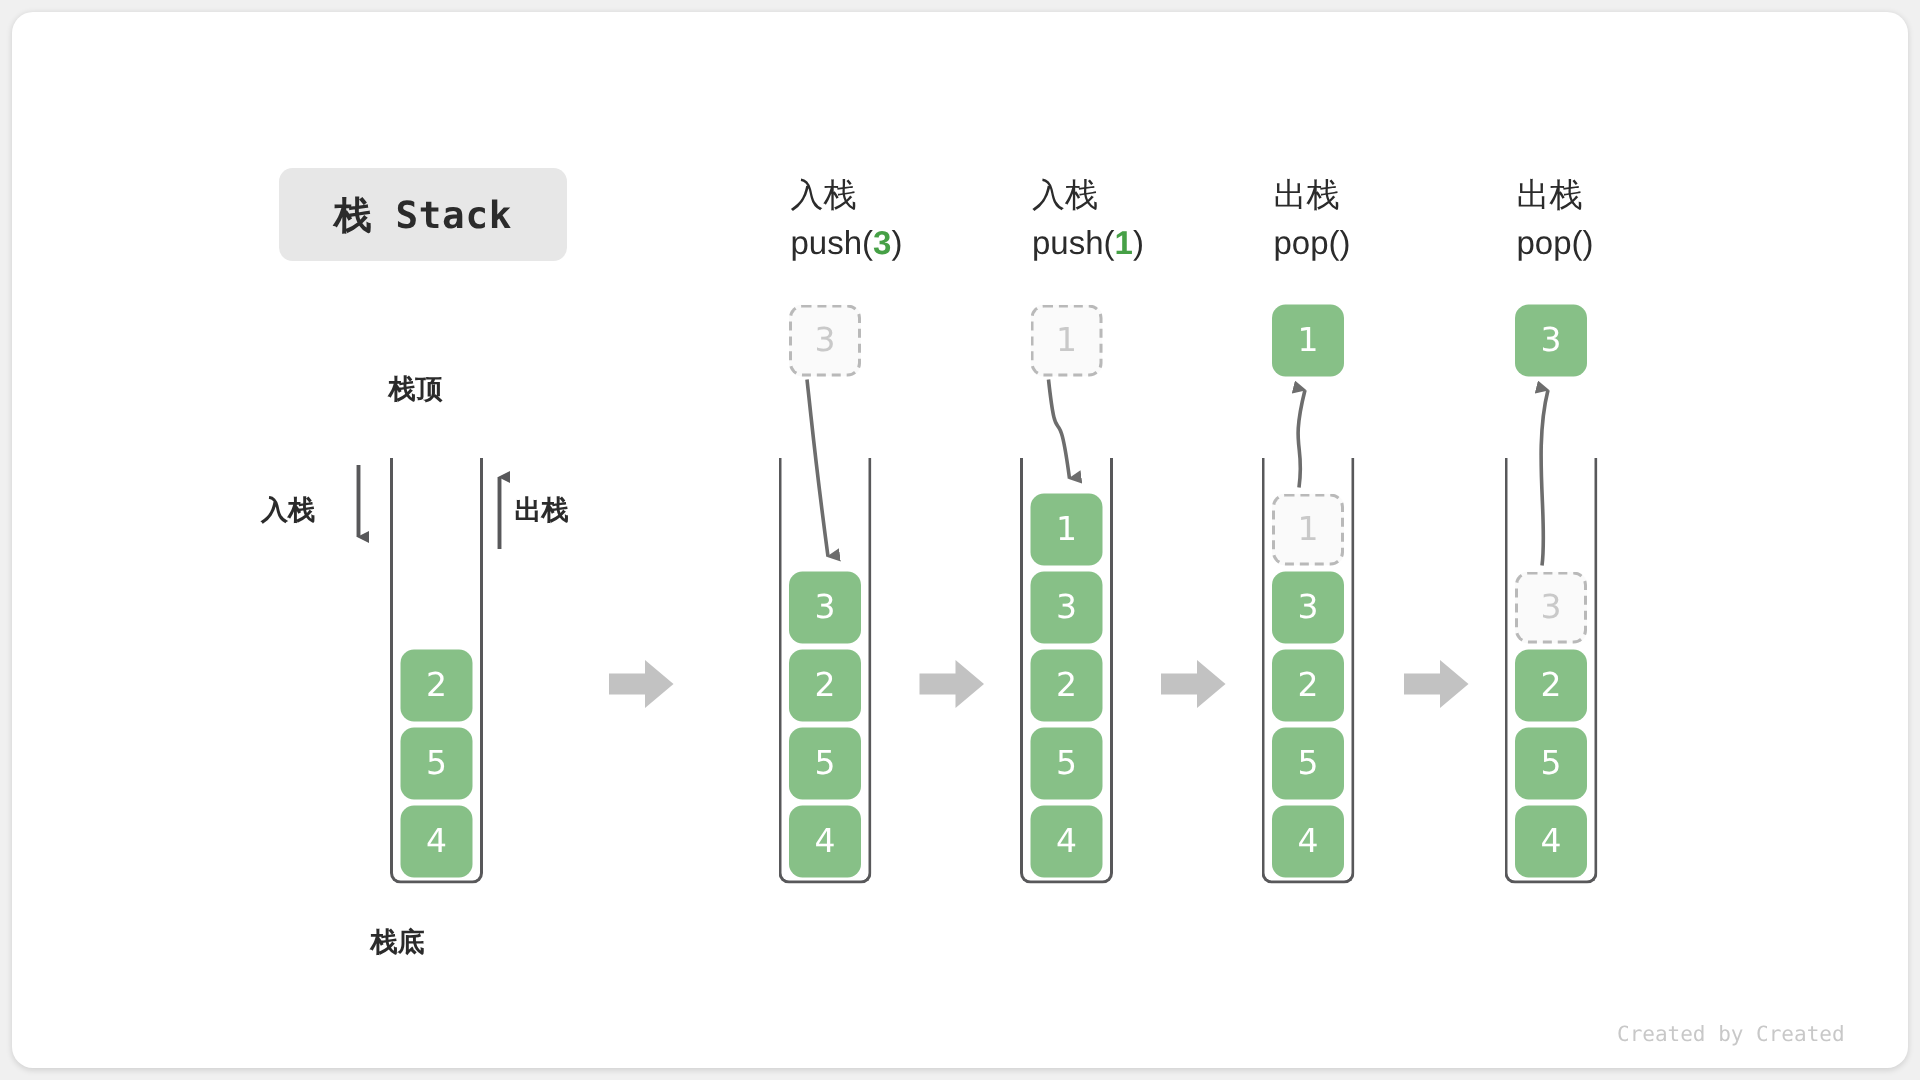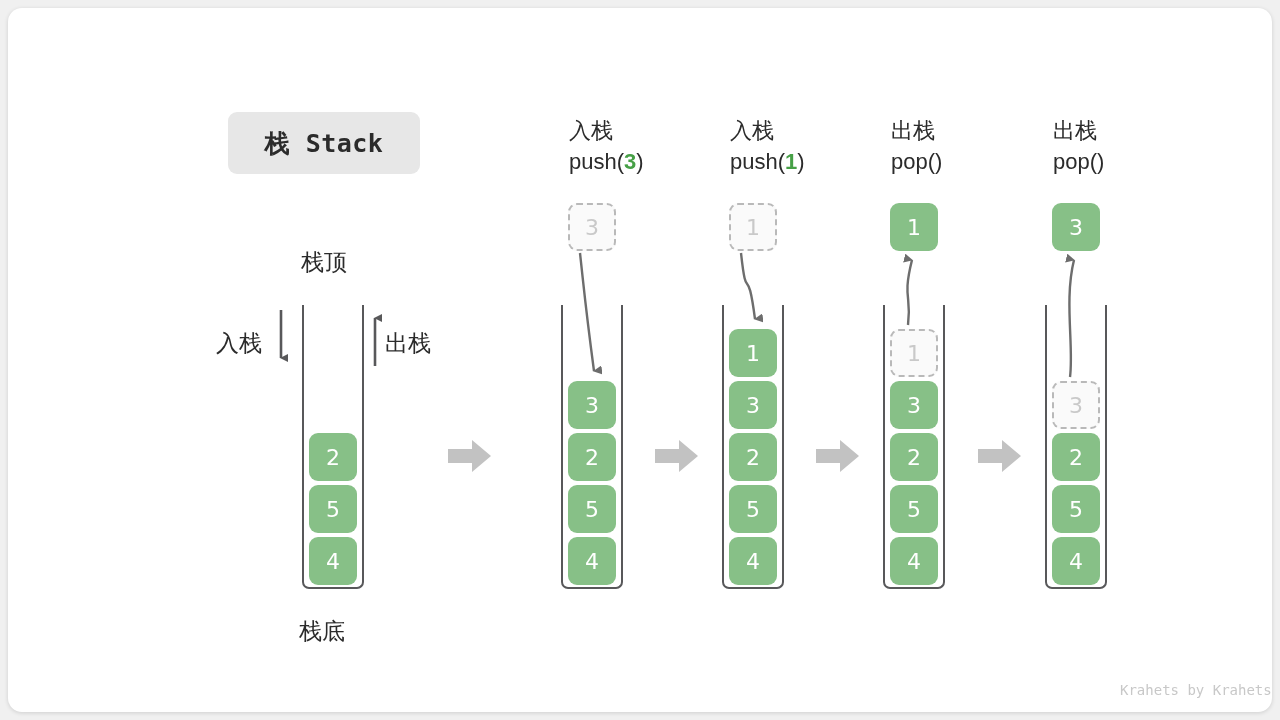--- a/index.html
+++ b/index.html
@@ -9,38 +9,38 @@
     font-family:"DejaVu Sans","Liberation Sans",sans-serif;
     overflow:hidden;
   }
   .card{
     position:absolute;left:8px;top:8px;
     width:1264px;height:704px;
     background:#ffffff;
     border-radius:14px;
     box-shadow:0 1px 4px rgba(0,0,0,.14);
   }
-  .stage{position:absolute;left:0;top:0;width:1024px;height:704px;margin-left:42px;}
+  .stage{position:absolute;left:0;top:0;width:1024px;height:704px;}
 
   
   .badge{
     position:absolute;
     background:#e7e7e7;
     border-radius:9px;
     display:flex;align-items:center;justify-content:center;
     font-size:25px;font-weight:bold;color:#2b2b2b;
     letter-spacing:.5px;
     font-family:"DejaVu Sans Mono","Liberation Mono",monospace;
     white-space:pre;
   }
 
   
   .cn-label{
     position:absolute;
-    font-size:23px;font-weight:normal;color:#2b2b2b;
+    font-size:18px;font-weight:bold;color:#2b2b2b;
     white-space:nowrap;
   }
   .col-head{
     position:absolute;
     font-size:22px;color:#2b2b2b;
     white-space:pre;line-height:31px;
   }
   .col-head .cn{font-family:"DejaVu Sans","Liberation Sans",sans-serif;}
   .col-head .mono{font-family:Liberation Sans, sans-serif;}
   .col-head .arg{color:#46a046;font-weight:bold;}
@@ -89,21 +89,21 @@
 </style>
 </head>
 <body>
 
 <div class="card">
   <div class="stage" id="stage">
 
     <div class="badge" style="left:178px;top:104px;width:192px;height:62px;">栈 Stack</div>
 
     <div class="cn-label" style="left:251px;top:239px;">栈顶</div>
-    <div class="cn-label" style="left:249px;top:608px;">栈底</div>
+    <div class="cn-label" style="left:239px;top:608px;">栈底</div>
     <div class="cn-label" style="left:166px;top:320px;">入栈</div>
     <div class="cn-label" style="left:335px;top:320px;">出栈</div>
 
     <svg style="position:absolute;left:222px;top:300px;width:32px;height:62px;">
       <defs>
         <marker id="dn" markerWidth="8" markerHeight="8" refX="4" refY="7" orient="auto" markerUnits="userSpaceOnUse">
           <path d="M0,0 L4,8 L8,0 Z" fill="#58585a"></path>
         </marker>
       </defs>
       <line x1="9" y1="2" x2="9" y2="50" stroke="#58585a" stroke-width="2.6" marker-end="url(#dn)"></line>
@@ -205,15 +205,15 @@
           <path d="M0,10 L24,10 L24,1 L43,17 L24,33 L24,24 L0,24 Z" fill="#c2c2c2"></path>
         </svg>
         <svg class="step-arrow" viewBox="0 0 44 34" style="left: 766px; top: 431px;">
           <path d="M0,10 L24,10 L24,1 L43,17 L24,33 L24,24 L0,24 Z" fill="#c2c2c2"></path>
         </svg>
         <svg class="step-arrow" viewBox="0 0 44 34" style="left: 928px; top: 431px;">
           <path d="M0,10 L24,10 L24,1 L43,17 L24,33 L24,24 L0,24 Z" fill="#c2c2c2"></path>
         </svg>
       </div>
 
-    <div class="watermark" style="left:1070px;top:674px;">Krahets by Krahets</div>
+    <div class="watermark" style="left:1070px;top:674px;">Created by Created</div>
   </div>
 </div>
 
 </body></html>

